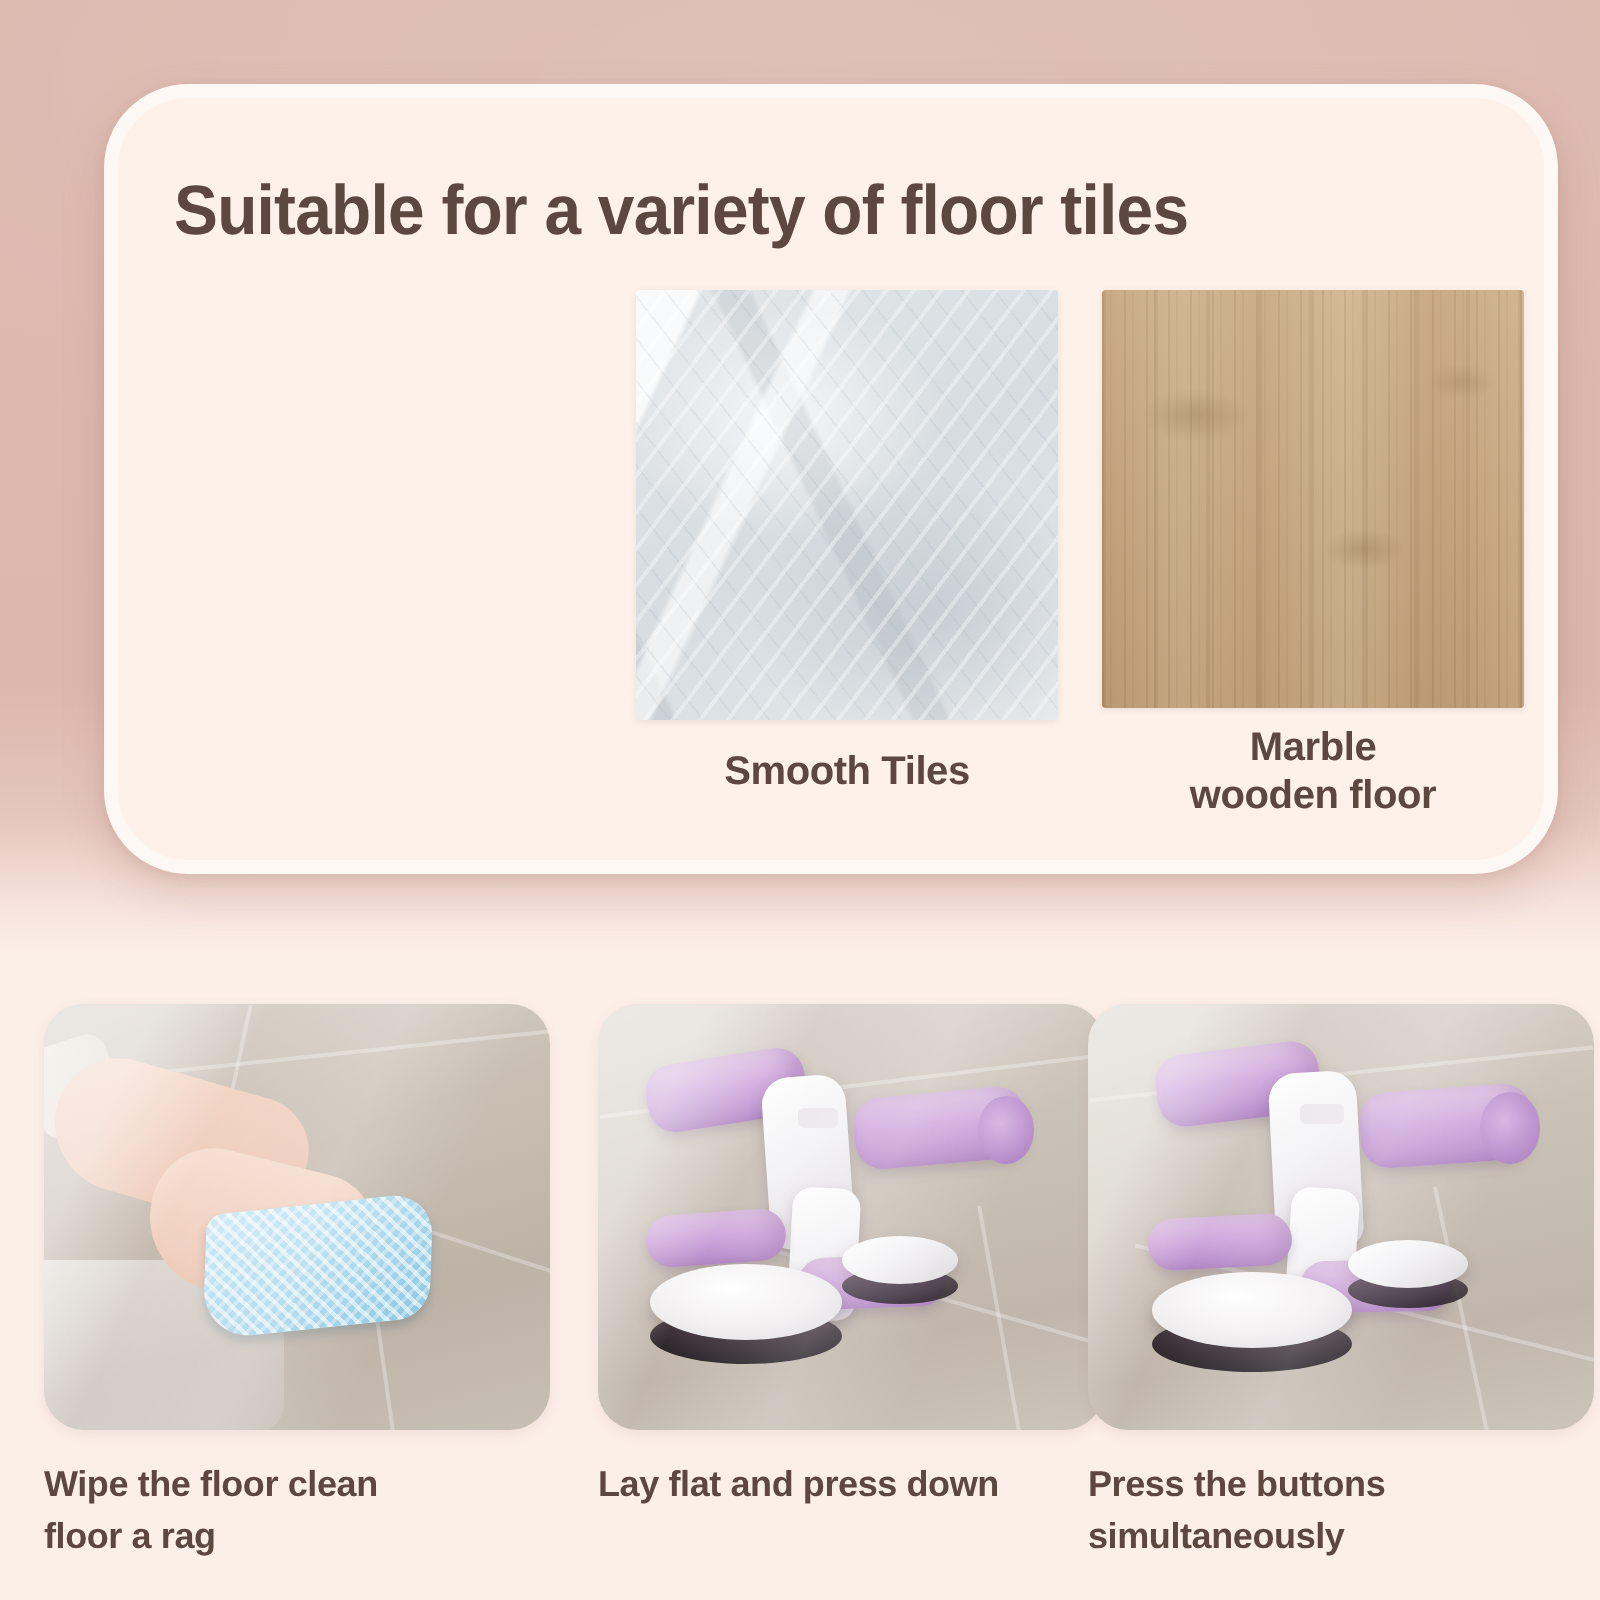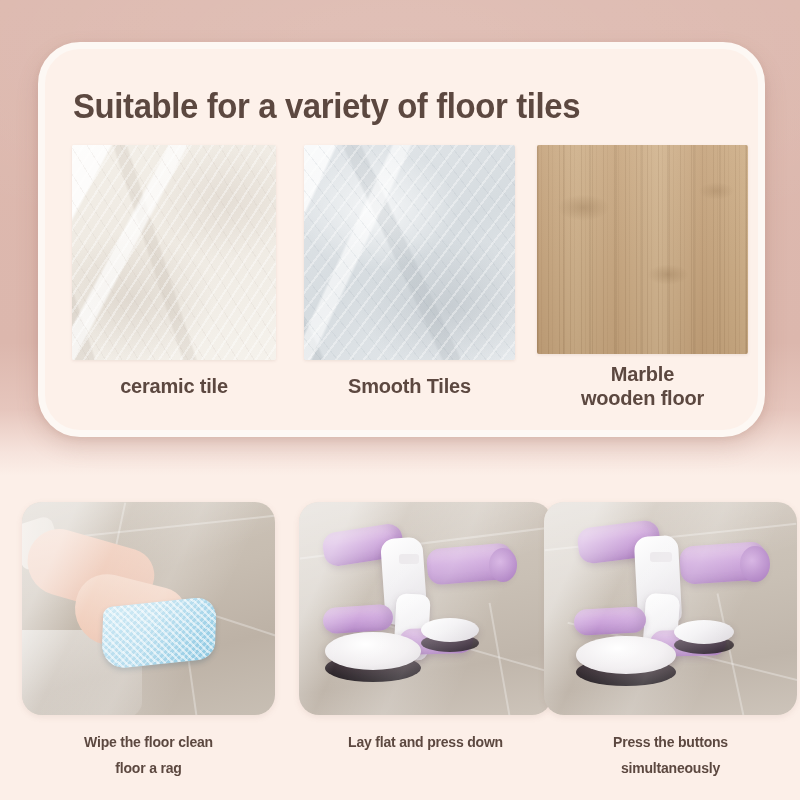--- a/index.html
+++ b/index.html
@@ -17,21 +17,21 @@
   }
 
   
   #top-section::before{
     content:"";position:absolute;inset:0;
     background:radial-gradient(120% 80% at 50% 10%,rgba(255,255,255,.10),rgba(255,255,255,0) 60%);
     pointer-events:none;
   }
 
   #tile-card{
-    position:absolute;left:38px;top:42px;width:727px;height:395px;
+    position:absolute;left:52px;top:42px;width:727px;height:395px;
     border-radius:42px;
     background:#fdf1ea;
     border:7px solid #fdf8f4;
     box-sizing:border-box;
     box-shadow:0 10px 22px rgba(150,98,83,.20), 0 2px 6px rgba(150,98,83,.12);
   }
 
   #card-title{
     position:absolute;left:28px;top:38px;
     font-size:35px;line-height:38px;
@@ -216,41 +216,37 @@
     position:absolute;border-radius:50%;
     background:radial-gradient(ellipse at 42% 32%,#ffffff 0%,#f1eef0 55%,#d8d4d8 100%);
     box-shadow:0 4px 8px rgba(80,60,70,.3);
   }
   .suction-rim{
     position:absolute;border-radius:50%;
     background:linear-gradient(180deg,#4b4046,#231d22);
   }
 
   .caption{
-    margin-top:14px;text-align:center;
-    font-size:14px;line-height:26px;font-weight:bold;
+    margin-top:14px;text-align:left;
+    font-size:18px;line-height:26px;font-weight:bold;
     font-family:"Liberation Sans Narrow","Liberation Sans",sans-serif;
     color:#5c4840;letter-spacing:-0.2px;
   }
 </style>
 </head>
 <body>
 
 <div id="top-section">
 
   <div id="tile-card">
 
     <div id="card-title">Suitable for a variety of floor tiles</div>
 
     <div class="swatch-row">
 
-      <div class="swatch-col" id="col-ceramic">
-        <div class="swatch tall" id="sw-ceramic"></div>
-        <div class="swatch-label">ceramic tile</div>
-      </div>
 
       <div class="swatch-col" id="col-marble">
         <div class="swatch tall" id="sw-marble"></div>
         <div class="swatch-label">Smooth Tiles</div>
       </div>
 
       <div class="swatch-col" id="col-wood">
         <div class="swatch short" id="sw-wood"></div>
         <div class="swatch-label" id="lbl-wood">
           <div>Marble</div>

